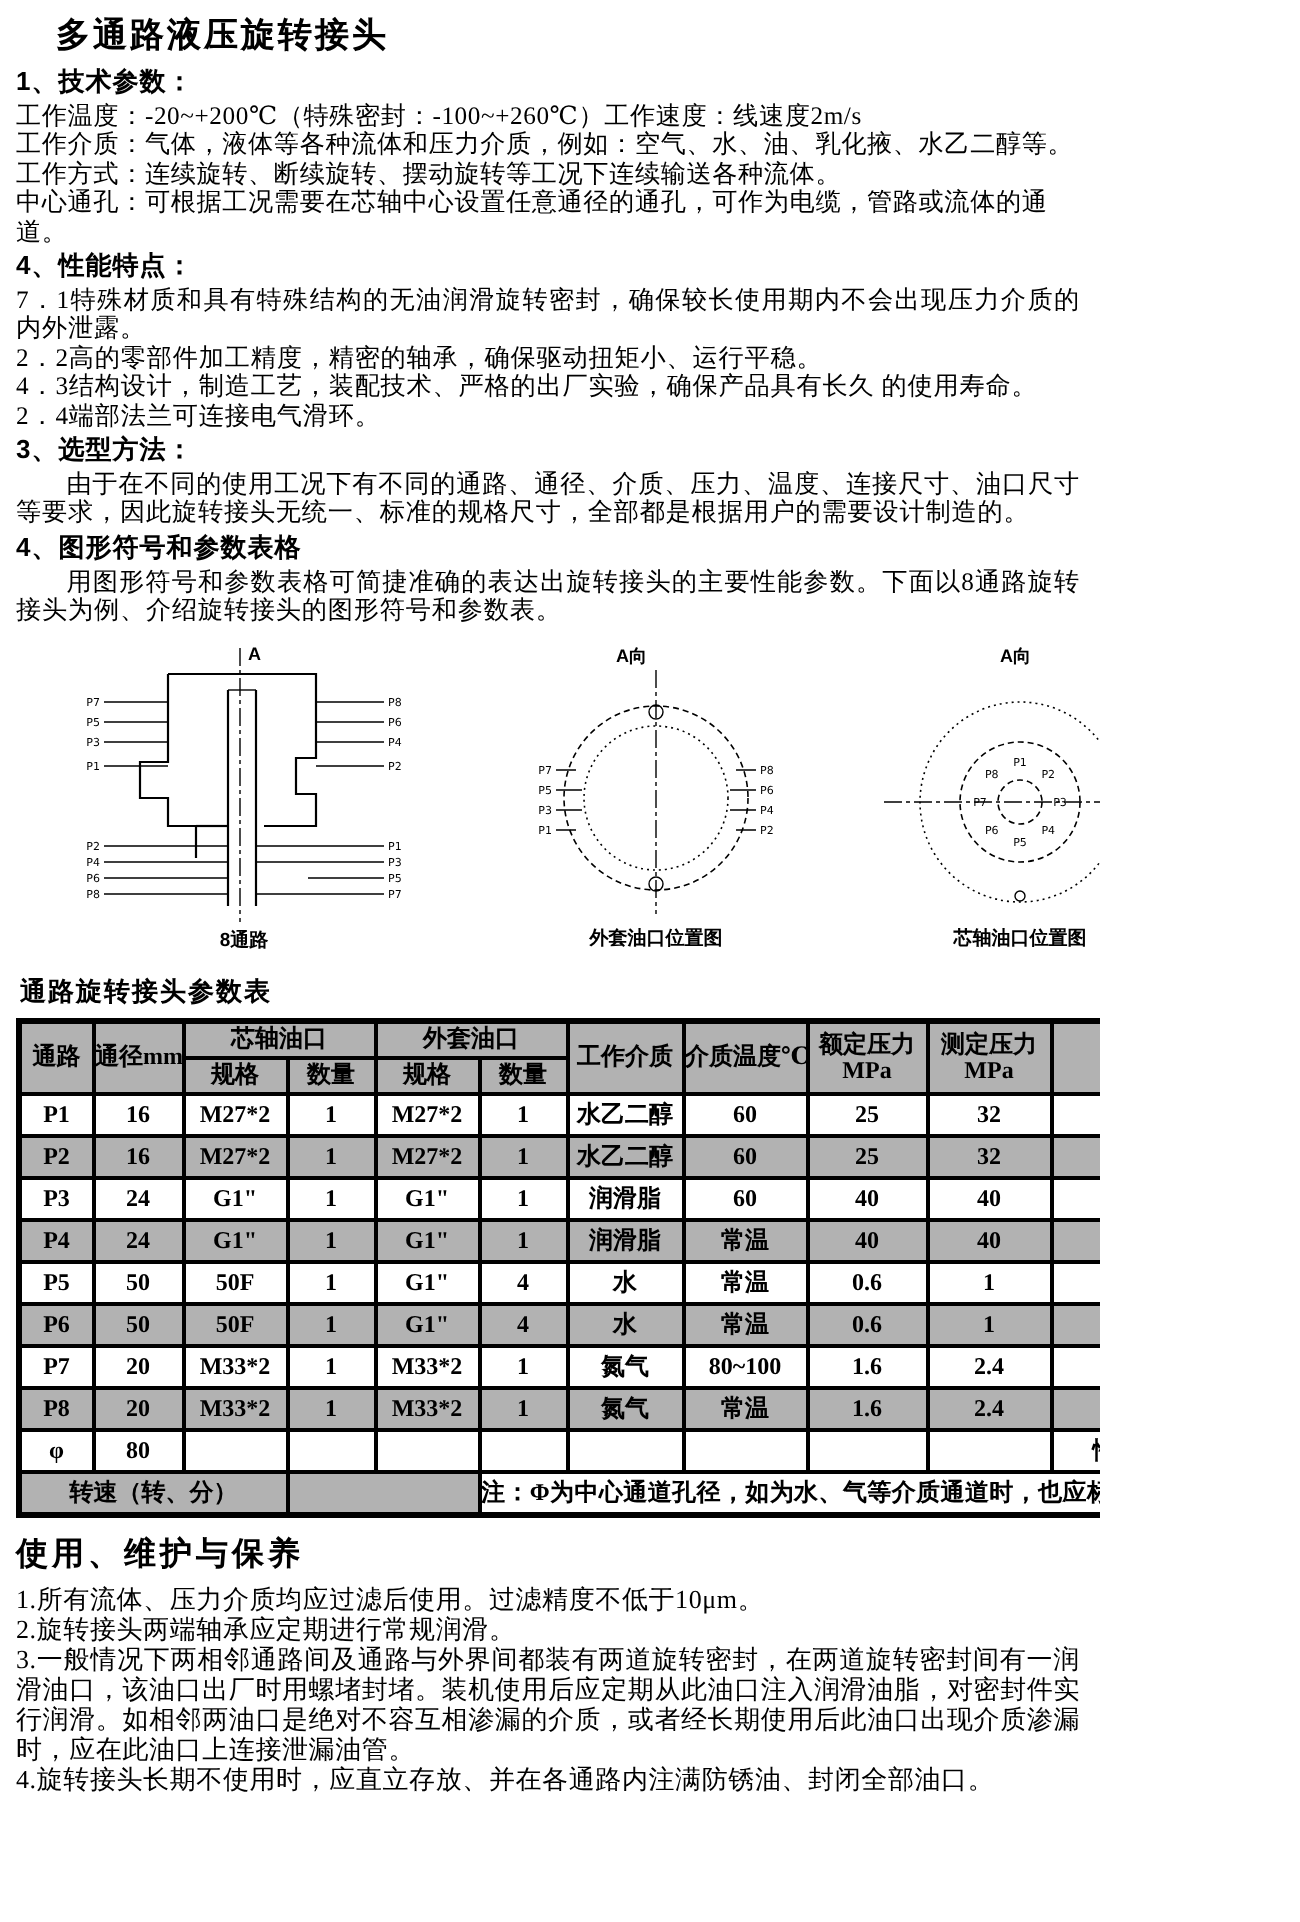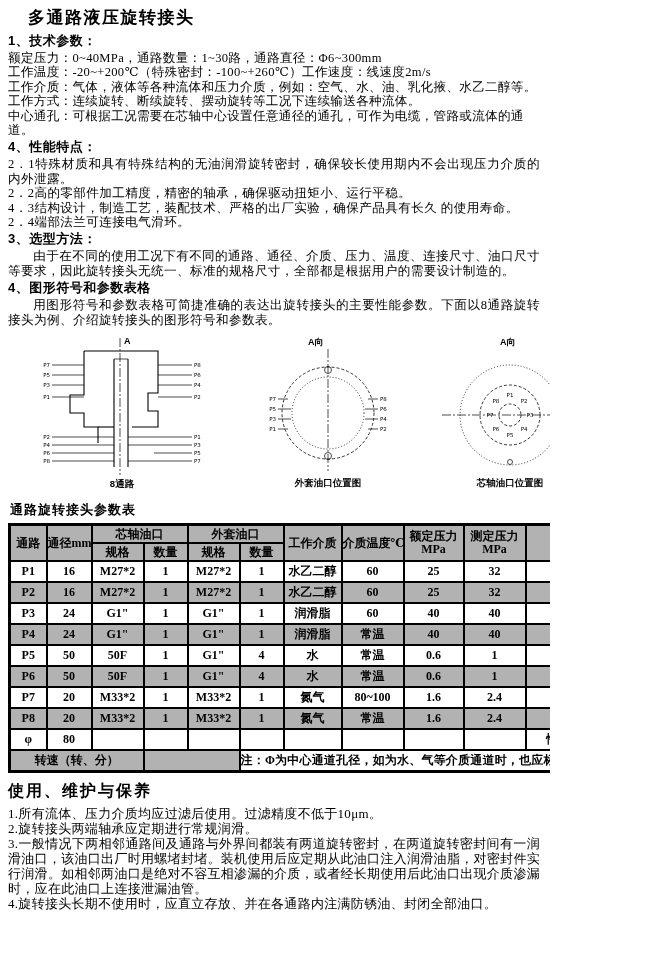--- a/index.html
+++ b/index.html
@@ -58,28 +58,27 @@
 </style>
 </head>
 <body>
 
 <div class="page">
 
   <h1 class="doc-title">多通路液压旋转接头</h1>
 
 
   <h2 class="sec-heading">1、技术参数：</h2>
-  <p class="param-line">额定压力：0~40MPa，通路数量：1~30路，通路直径：Φ6~300mm</p>
   <p class="param-line">工作温度：-20~+200℃（特殊密封：-100~+260℃）工作速度：线速度2m/s</p>
   <p class="param-line">工作介质：气体，液体等各种流体和压力介质，例如：空气、水、油、乳化掖、水乙二醇等。</p>
   <p class="param-line">工作方式：连续旋转、断续旋转、摆动旋转等工况下连续输送各种流体。</p>
   <p class="param-line">中心通孔：可根据工况需要在芯轴中心设置任意通径的通孔，可作为电缆，管路或流体的通道。</p>
 
   <h2 class="sec-heading">4、性能特点：</h2>
-  <p class="body-text">2．1特殊材质和具有特殊结构的无油润滑旋转密封，确保较长使用期内不会出现压力介质的内外泄露。</p>
+  <p class="body-text">7．1特殊材质和具有特殊结构的无油润滑旋转密封，确保较长使用期内不会出现压力介质的内外泄露。</p>
   <p class="body-text">2．2高的零部件加工精度，精密的轴承，确保驱动扭矩小、运行平稳。</p>
   <p class="body-text">4．3结构设计，制造工艺，装配技术、严格的出厂实验，确保产品具有长久 的使用寿命。</p>
   <p class="body-text">2．4端部法兰可连接电气滑环。</p>
 
   <h2 class="sec-heading">3、选型方法：</h2>
   <p class="body-text indent">由于在不同的使用工况下有不同的通路、通径、介质、压力、温度、连接尺寸、油口尺寸等要求，因此旋转接头无统一、标准的规格尺寸，全部都是根据用户的需要设计制造的。</p>
 
   <h2 class="sec-heading">4、图形符号和参数表格</h2>
   <p class="body-text indent">用图形符号和参数表格可简捷准确的表达出旋转接头的主要性能参数。下面以8通路旋转接头为例、介绍旋转接头的图形符号和参数表。</p>
 

